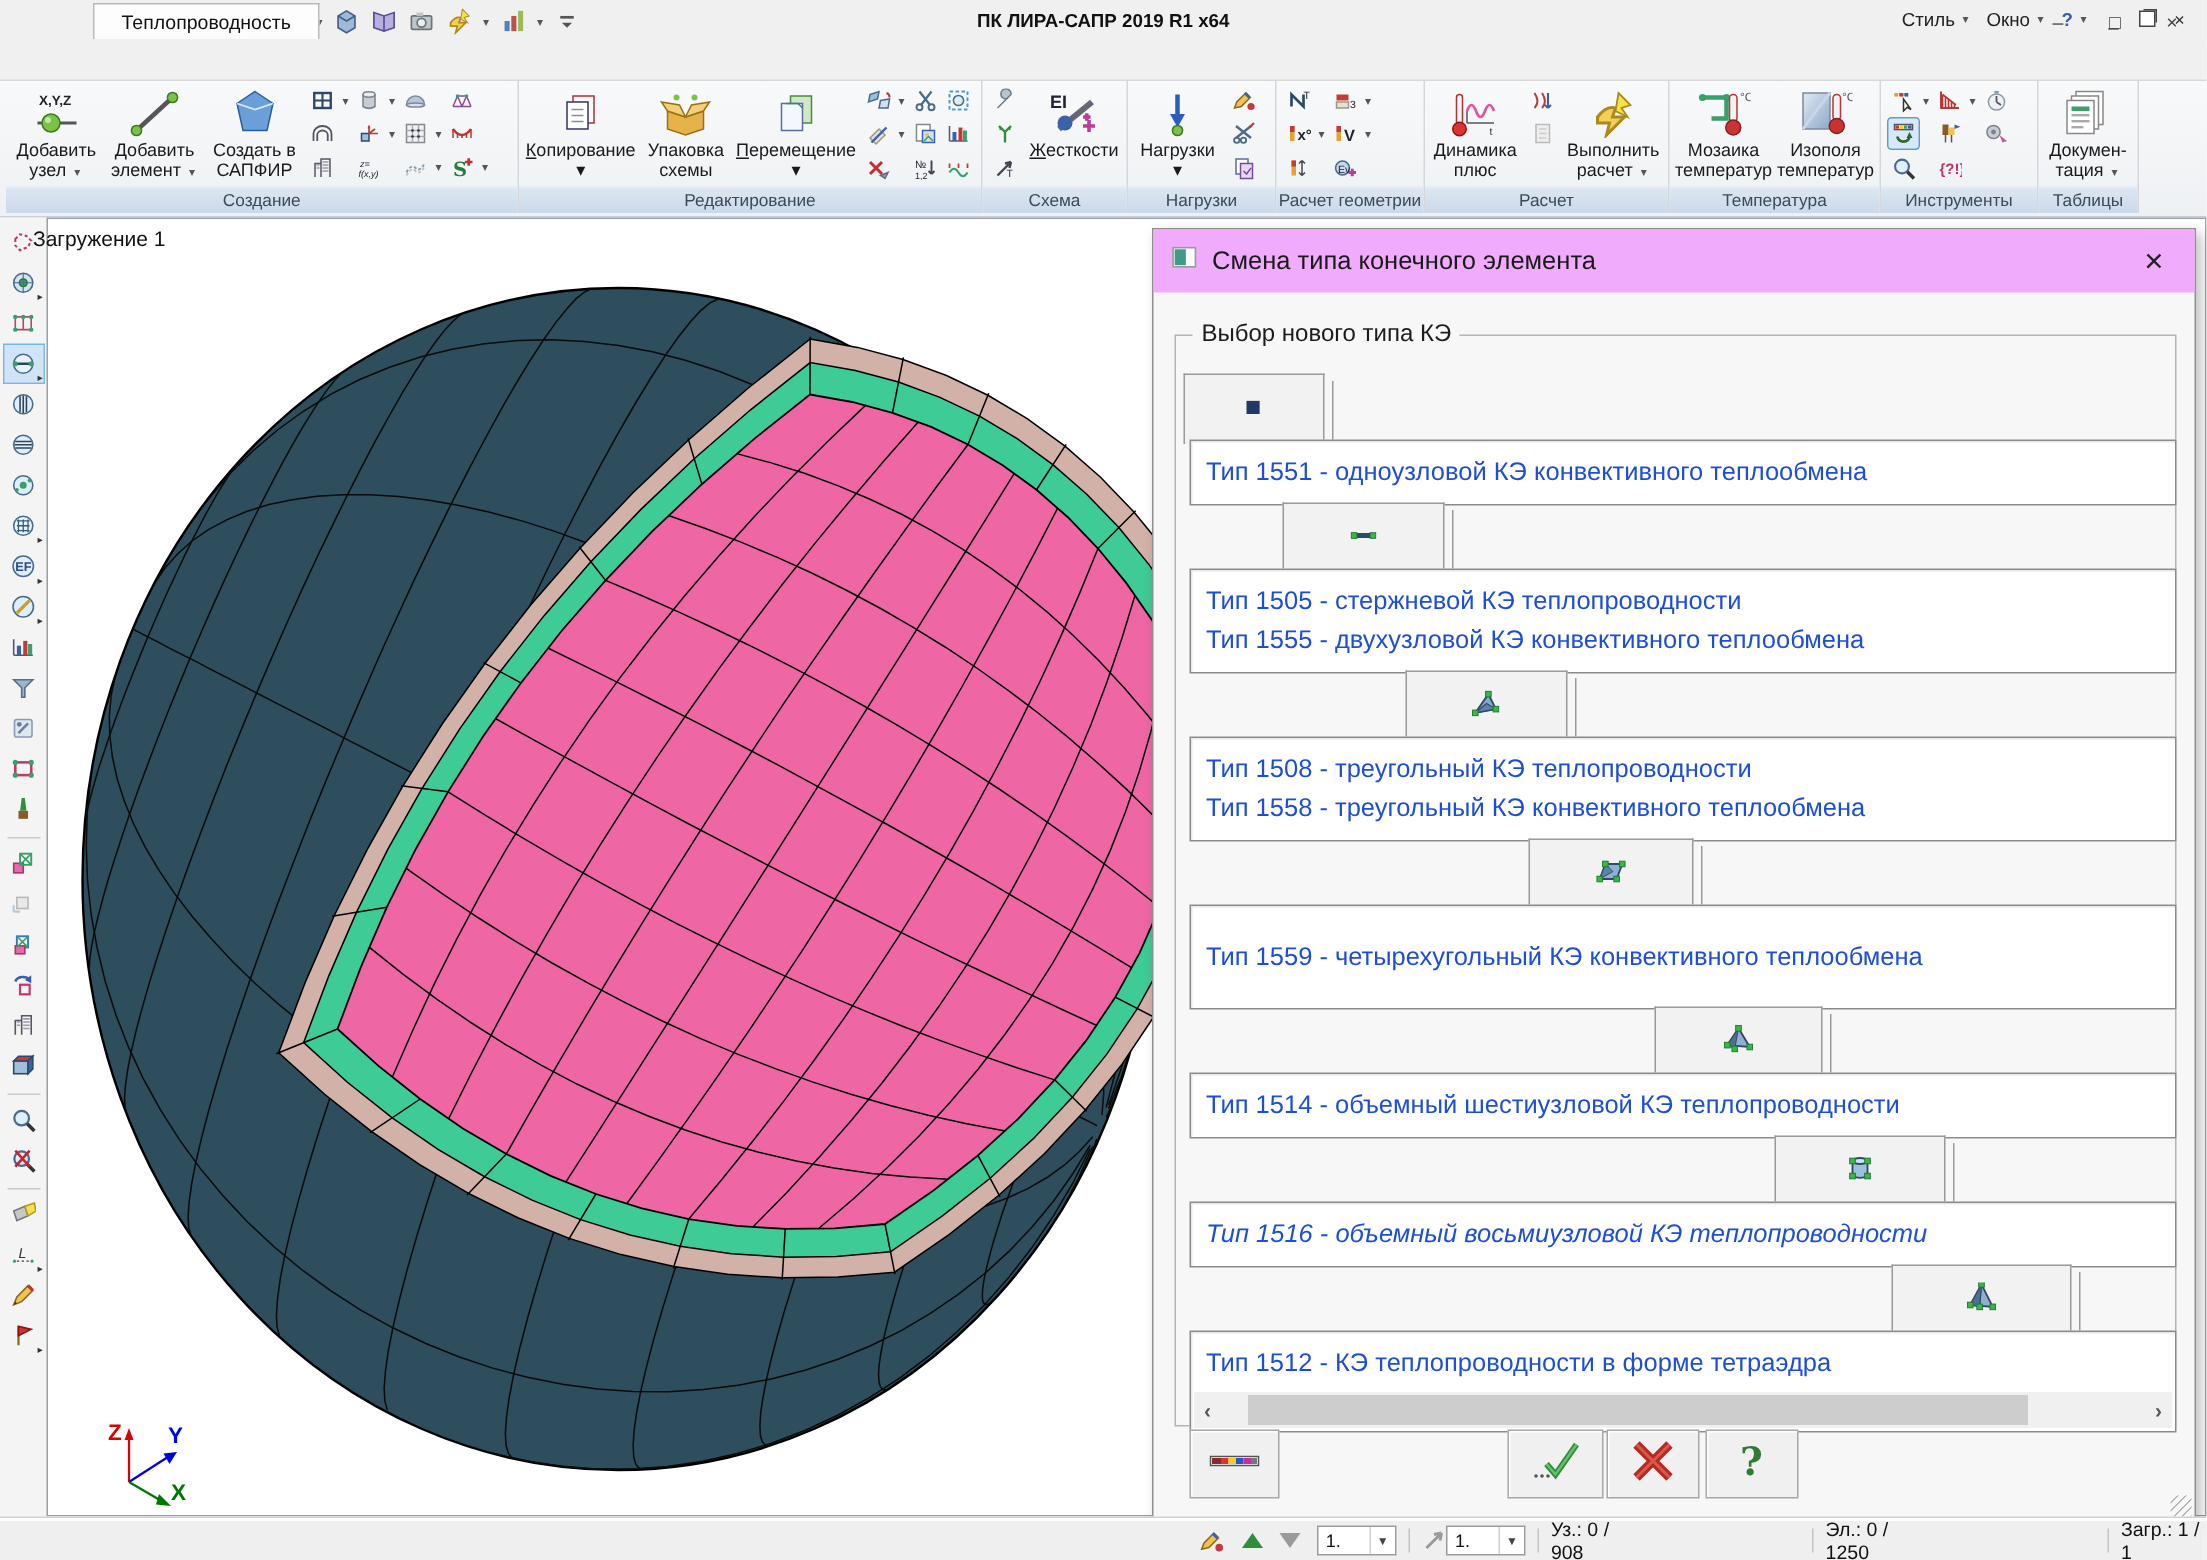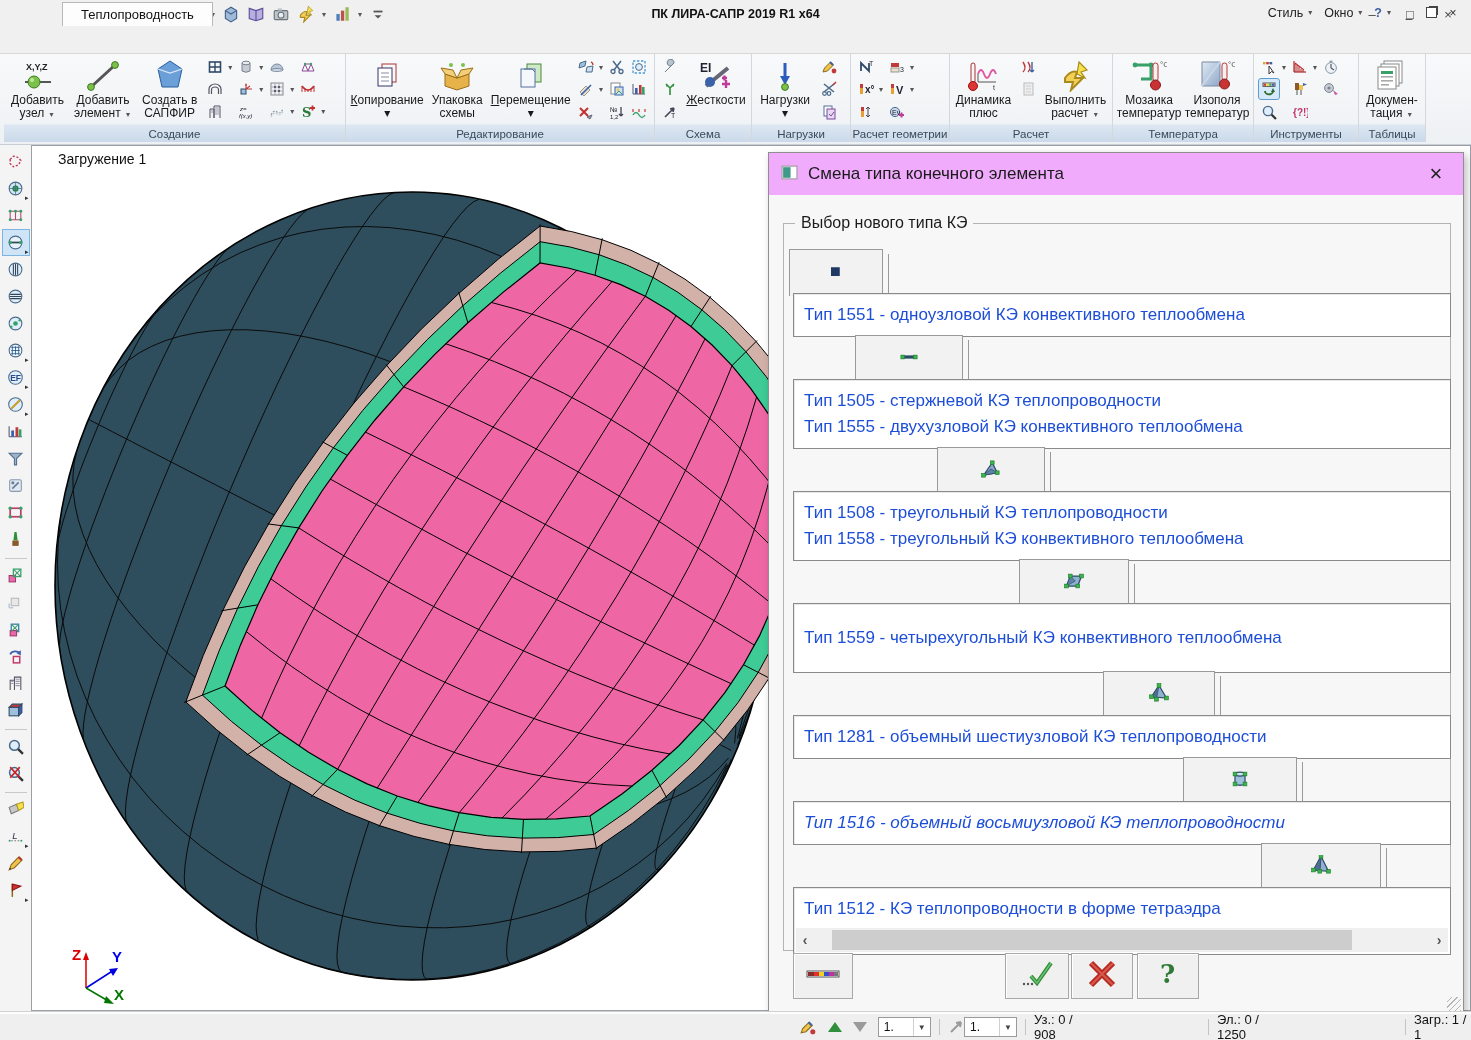--- a/index.html
+++ b/index.html
@@ -43,21 +43,21 @@
   u{text-decoration:underline;}
   
   #sidebar{left:0;top:145px;width:31px;height:866px;background:#f4f4f4;border-right:1px solid #cfcfcf;
            display:flex;flex-direction:column;align-items:center;padding-top:4px;}
   .tbtn{width:26px;height:25px;display:flex;align-items:center;justify-content:center;position:relative;margin-bottom:2px;}
   .tbtn.sel{background:#cfe5f7;outline:1px solid #7db4e0;}
   .tbtn .tarr{position:absolute;right:0;bottom:-1px;font-size:7px;color:#333;}
   .tsep{width:22px;height:1px;background:#c9c9c9;margin:4px 0;}
   
   #viewport{left:31px;top:145px;width:1440px;height:866px;background:#ffffff;border:1px solid #9aa0a6;box-sizing:border-box;}
-  #loadcase{left:58px;top:151px;font-size:14px;color:#111;}
+  #loadcase{left:22px;top:151px;font-size:14px;color:#111;}
   
   #dialog{left:768px;top:152px;width:694px;height:860px;background:#f7f7f7;border:1px solid #8f8f8f;
           box-shadow:3px 3px 8px rgba(0,0,0,.25);}
   #dlgtitle{left:0;top:0;width:100%;height:42px;background:#f0abfc;display:flex;align-items:center;padding:0 12px;box-sizing:border-box;gap:10px;}
   #dlgtitle .t{font-size:17px;color:#1a1a1a;flex:1;}
   #dlgclose{width:30px;height:30px;display:flex;align-items:center;justify-content:center;font-size:22px;color:#222;}
   #groupbox{left:14px;top:70px;width:666px;height:726px;border:1px solid #b4b4b4;}
   #gblegend{left:26px;top:61px;background:#f7f7f7;padding:0 6px;font-size:16px;color:#1c1c1c;}
   .dtab{position:absolute;height:46px;background:#f2f2f2;border:1px solid #9a9a9a;border-bottom:none;
         display:flex;align-items:center;justify-content:center;}
@@ -1146,21 +1146,21 @@
         <span><svg width="20" height="20" viewBox="0 0 16 16">
             <polygon points="8,2 14,12 2,11" fill="#8fb0d0" stroke="#2e4a68"></polygon>
             <polygon points="8,2 2,11 6,13" fill="#4e6e94" stroke="#2e4a68" stroke-width=".5"></polygon>
             <rect x="6.5" y="0.5" width="3" height="3" fill="#39b54a" stroke="#1d7a2c" stroke-width=".5"></rect>
             <rect x="12.5" y="10.5" width="3" height="3" fill="#39b54a" stroke="#1d7a2c" stroke-width=".5"></rect>
             <rect x="0.5" y="9.5" width="3" height="3" fill="#39b54a" stroke="#1d7a2c" stroke-width=".5"></rect>
             <rect x="4.5" y="11.5" width="3" height="3" fill="#39b54a" stroke="#1d7a2c" stroke-width=".5"></rect>
           </svg></span>
       </div>
       <div class="ditem" style="top: 562px; height: 44px;">
-        <div class="ln">Тип 1281 - объемный шестиузловой КЭ теплопроводности</div>
+        <div class="ln">Тип 1514 - объемный шестиузловой КЭ теплопроводности</div>
       </div>
       <div class="dtab" style="left: 414px; top: 604px; width: 112px;">
         <span><svg width="20" height="20" viewBox="0 0 16 16">
             <path d="M4 4 Q8 2 12 4 V12 Q8 14 4 12 Z" fill="#9fc0dd" stroke="#2e4a68"></path>
             <ellipse cx="8" cy="4" rx="4" ry="1.6" fill="#cfe2f2" stroke="#2e4a68"></ellipse>
             <rect x="2.5" y="2.5" width="3" height="3" fill="#39b54a" stroke="#1d7a2c" stroke-width=".5"></rect>
             <rect x="10.5" y="2.5" width="3" height="3" fill="#39b54a" stroke="#1d7a2c" stroke-width=".5"></rect>
             <rect x="2.5" y="10.5" width="3" height="3" fill="#39b54a" stroke="#1d7a2c" stroke-width=".5"></rect>
             <rect x="10.5" y="10.5" width="3" height="3" fill="#39b54a" stroke="#1d7a2c" stroke-width=".5"></rect>
           </svg></span>

